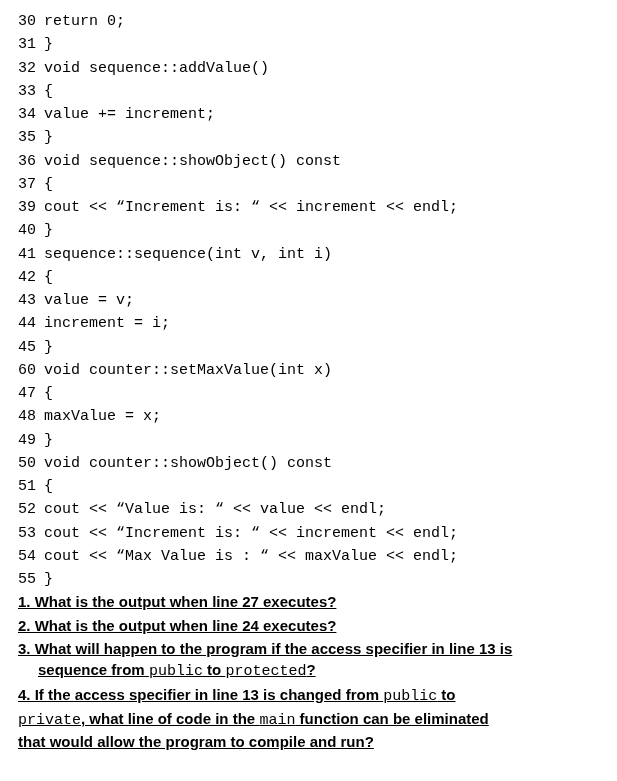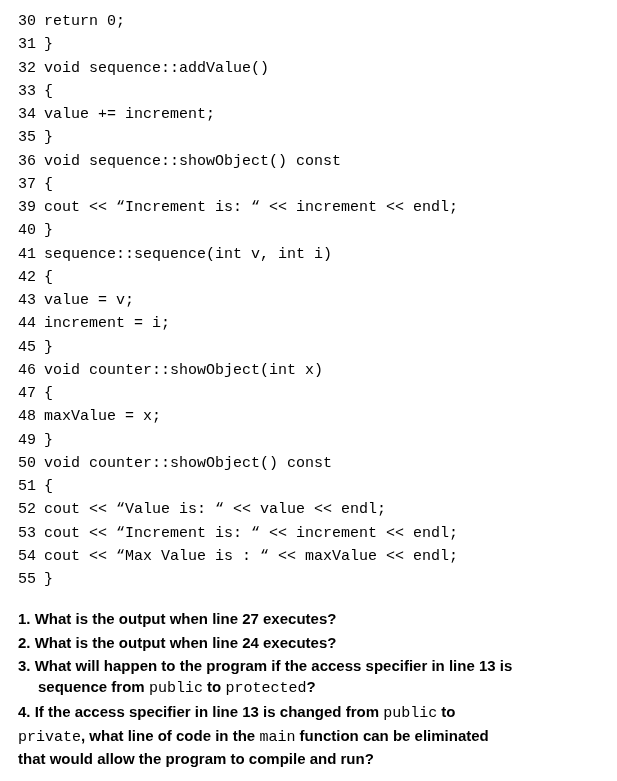--- a/index.html
+++ b/index.html
@@ -13,38 +13,39 @@
       font-family: Arial, Helvetica, sans-serif;
       padding: 10px 18px;
       font-size: 15px;
       line-height: 1.55;
       color: #000;
     }
     .code-area {
       font-family: "Courier New", Courier, monospace;
       font-size: 15px;
       line-height: 1.55;
-      margin-bottom: 17px;
+      margin-bottom: 0;
     }
     .code-line {
       white-space: pre;
     }
     .line-number {
       display: inline-block;
       width: 26px;
       text-align: left;
     }
     .questions {
       font-family: Arial, Helvetica, sans-serif;
       font-size: 15px;
       line-height: 1.42;
     }
     .question {
       font-weight: bold;
       margin-bottom: 2px;
+      text-decoration: underline;
     }
     .question .q-text-indent {
       display: block;
       padding-left: 20px;
     }
     .mono {
       font-family: "Courier New", Courier, monospace;
       font-weight: normal;
       margin-top: 18px;
     }
@@ -61,21 +62,21 @@
     <div class="code-line"><span class="line-number">35</span><span>}</span></div>
     <div class="code-line"><span class="line-number">36</span><span>void sequence::showObject() const</span></div>
     <div class="code-line"><span class="line-number">37</span><span>{</span></div>
     <div class="code-line"><span class="line-number">39</span><span>cout &lt;&lt; “Increment is: “ &lt;&lt; increment &lt;&lt; endl;</span></div>
     <div class="code-line"><span class="line-number">40</span><span>}</span></div>
     <div class="code-line"><span class="line-number">41</span><span>sequence::sequence(int v, int i)</span></div>
     <div class="code-line"><span class="line-number">42</span><span>{</span></div>
     <div class="code-line"><span class="line-number">43</span><span>value = v;</span></div>
     <div class="code-line"><span class="line-number">44</span><span>increment = i;</span></div>
     <div class="code-line"><span class="line-number">45</span><span>}</span></div>
-    <div class="code-line"><span class="line-number">46</span><span>void counter::showObject(int x)</span></div>
+    <div class="code-line"><span class="line-number">60</span><span>void counter::setMaxValue(int x)</span></div>
     <div class="code-line"><span class="line-number">47</span><span>{</span></div>
     <div class="code-line"><span class="line-number">48</span><span>maxValue = x;</span></div>
     <div class="code-line"><span class="line-number">49</span><span>}</span></div>
     <div class="code-line"><span class="line-number">50</span><span>void counter::showObject() const</span></div>
     <div class="code-line"><span class="line-number">51</span><span>{</span></div>
     <div class="code-line"><span class="line-number">52</span><span>cout &lt;&lt; “Value is: “ &lt;&lt; value &lt;&lt; endl;</span></div>
     <div class="code-line"><span class="line-number">53</span><span>cout &lt;&lt; “Increment is: “ &lt;&lt; increment &lt;&lt; endl;</span></div>
     <div class="code-line"><span class="line-number">54</span><span>cout &lt;&lt; “Max Value is : “ &lt;&lt; maxValue &lt;&lt; endl;</span></div>
     <div class="code-line"><span class="line-number">55</span><span>}</span></div>
   </div>

